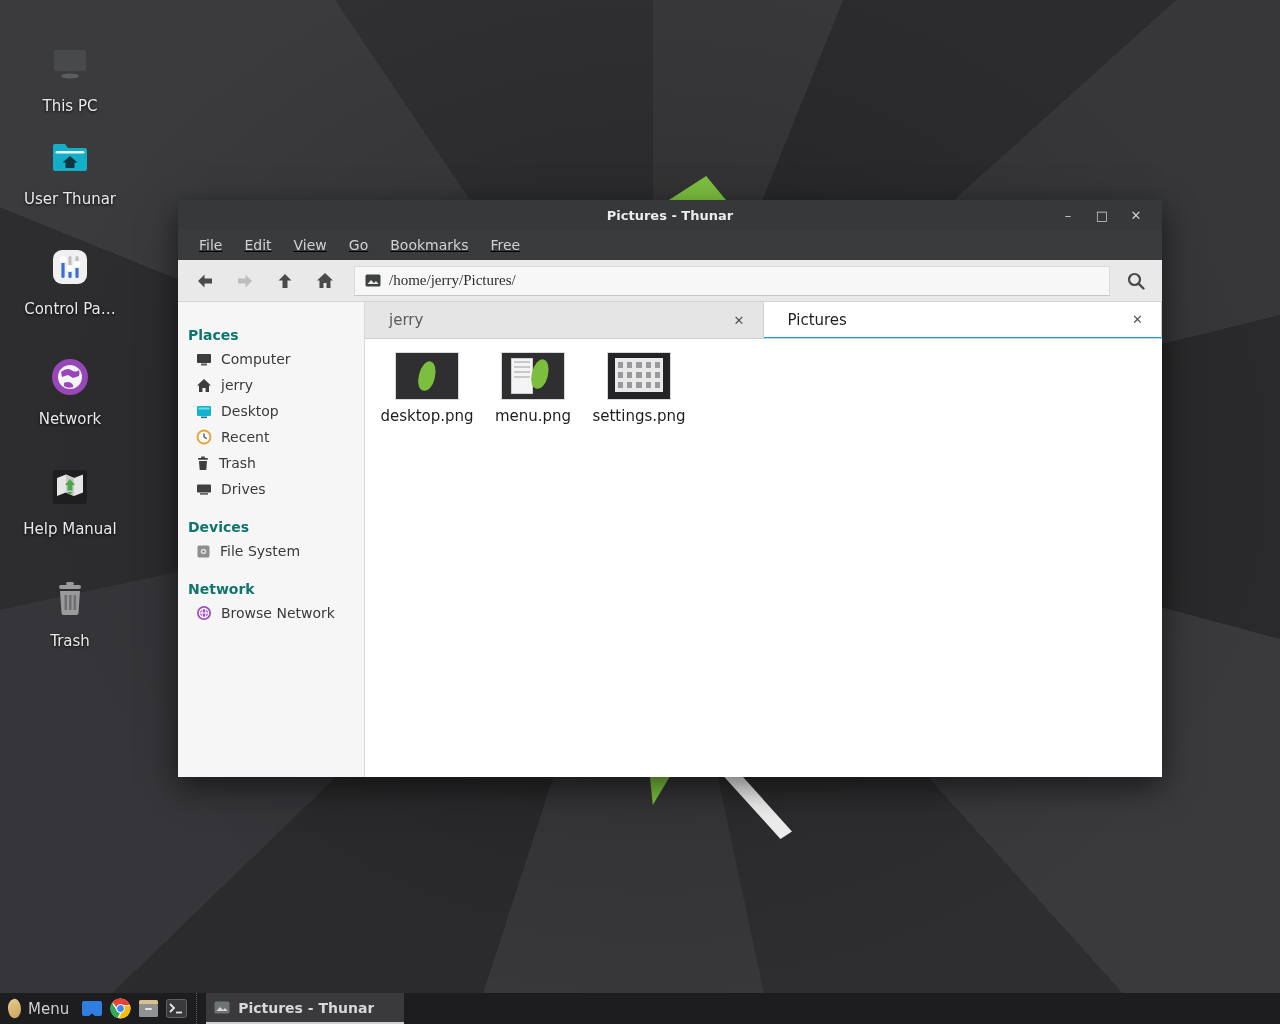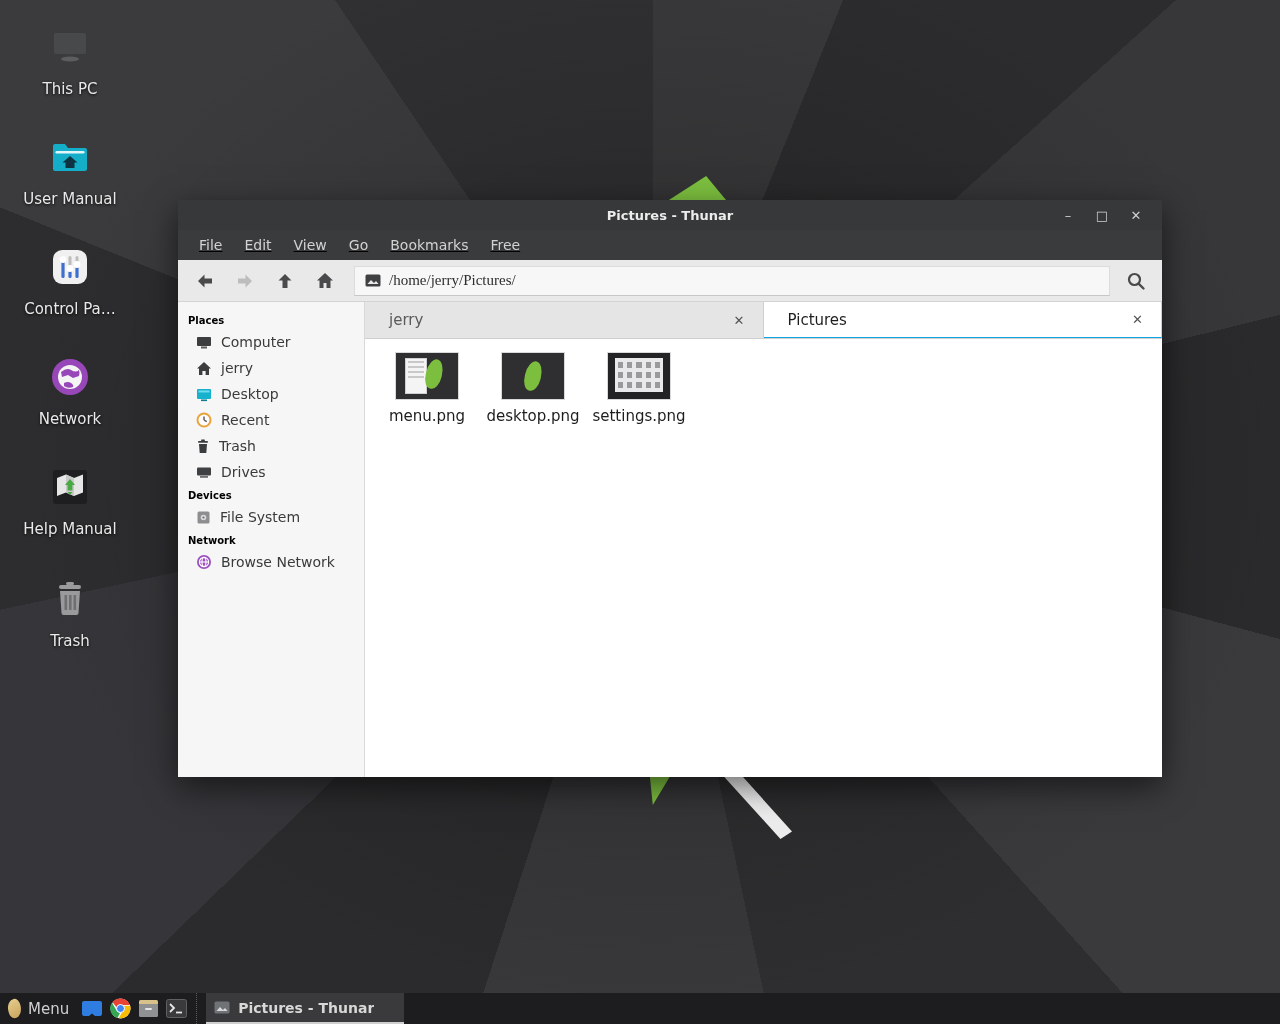--- a/index.html
+++ b/index.html
@@ -54,21 +54,21 @@
     cursor:pointer; border-radius:3px; }
   .pathbar { flex:1; height:30px; margin-left:8px; margin-right:6px; background:#f7f7f7;
     border:1px solid #dcdcdc; border-bottom-color:#c7c7c7; display:flex; align-items:center;
     padding:0 10px; gap:8px; }
   .pathbar .path-text { font-size:15px; color:#2d2d2d;font-family:Liberation Serif, serif; }
   .search-btn { width:36px; height:34px; display:flex; align-items:center; justify-content:center; cursor:pointer; }
 
   .win-body { flex:1; display:flex; min-height:0; background:#fff; }
   .sidebar { width:187px; background:#f6f6f6; border-right:1px solid #d9d9d9;
     padding-top:8px; overflow:hidden; flex:0 0 auto; }
-  .side-header { font-weight:bold; font-size:10px; color:#000000; padding:5px 10px 3px 10px; }
+  .side-header { font-weight:bold; font-size:14px; color:#0f766e; padding:5px 10px 3px 10px;margin-top:12px; }
   .side-item { display:flex; align-items:center; gap:9px; padding:0 8px 0 18px; height:26px;
     font-size:14px; color:#3a3a3a; cursor:pointer; }
   .side-item svg { flex:0 0 auto; }
 
   .content { flex:1; display:flex; flex-direction:column; min-width:0; }
   .tabbar { height:37px; display:flex; background:#dddddd; border-bottom:1px solid #cfcfcf; flex:0 0 auto; }
   .tab { flex:1; display:flex; align-items:center; padding:0 14px 0 24px; font-size:15px;
     cursor:pointer; position:relative; border-right:1px solid #cfcfcf; }
   .tab .tab-label { flex:1; }
   .tab .tab-close { color:#555; font-size:13px; padding:2px 4px; cursor:pointer; }
@@ -129,40 +129,40 @@
 </style>
 </head>
 <body>
 
 <div class="wp-frag wp-green-peak"></div>
 <div class="wp-frag wp-green-sliver"></div>
 <div class="wp-frag wp-white-blade"></div>
 
 <div class="desk-icons">
 
-  <div class="desk-icon" style="top:24px">
+  <div class="desk-icon" style="top:41px">
     <span class="glyph">
       <svg width="46" height="46" viewBox="0 0 46 46">
         <rect x="7" y="9" width="32" height="21" rx="2" fill="#48494b"></rect>
         <rect x="19" y="30" width="8" height="3" fill="#3c3d3f"></rect>
         <ellipse cx="23" cy="35" rx="9" ry="2.4" fill="#5c5d5f"></ellipse>
       </svg>
     </span>
     <span class="label">This PC</span>
   </div>
 
   <div class="desk-icon" style="top:134px">
     <span class="glyph">
       <svg width="46" height="46" viewBox="0 0 46 46">
         <path d="M6 12 a2 2 0 0 1 2-2 h10 l3 4 h17 a2 2 0 0 1 2 2 v19 a2 2 0 0 1 -2 2 H8 a2 2 0 0 1 -2-2 Z" fill="#14aec9"></path>
         <rect x="8.5" y="17" width="29" height="2.4" rx="1.2" fill="#e2f6fa"></rect>
         <path d="M23 22 l7.5 6.5 h-3 v5.5 h-9 v-5.5 h-3 Z" fill="#0d3440"></path>
       </svg>
     </span>
-    <span class="label">User Manual</span>
+    <span class="label">User Thunar</span>
   </div>
 
   <div class="desk-icon" style="top:244px">
     <span class="glyph">
       <svg width="46" height="46" viewBox="0 0 46 46">
         <rect x="6" y="6" width="34" height="34" rx="9" fill="#f0f0f0"></rect>
         <rect x="14.5" y="12" width="3" height="22" rx="1.5" fill="#bdbdbd"></rect>
         <rect x="21.5" y="12" width="3" height="22" rx="1.5" fill="#bdbdbd"></rect>
         <rect x="28.5" y="12" width="3" height="22" rx="1.5" fill="#bdbdbd"></rect>
         <rect x="14.5" y="17" width="3" height="17" rx="1.5" fill="#3b6fd4"></rect>
@@ -357,39 +357,39 @@
           <span class="tab-label">jerry</span>
           <span class="tab-close">✕</span>
         </div>
         <div class="tab active">
           <span class="tab-label">Pictures</span>
           <span class="tab-close">✕</span>
         </div>
       </div>
 
       <div class="filearea">
+        <div class="file-item">
+          <div class="thumb dark">
+            <span class="green-blob" style="left:23px; top:8px;"></span>
+          </div>
+          <div class="file-name">desktop.png</div>
+        </div>
         <div class="file-item">
           <div class="thumb dark">
             <span class="thumb-menu-panel">
                 <i></i>
                 <i></i>
                 <i></i>
                 <i></i>
               </span>
             <span class="green-blob" style="left:30px; top:6px;"></span>
           </div>
           <div class="file-name">menu.png</div>
         </div>
         <div class="file-item">
-          <div class="thumb dark">
-            <span class="green-blob" style="left:23px; top:8px;"></span>
-          </div>
-          <div class="file-name">desktop.png</div>
-        </div>
-        <div class="file-item">
           <div class="thumb settings">
             <span class="settings-panel">
               <span class="row">
                   <span class="cell"></span>
                   <span class="cell"></span>
                   <span class="cell"></span>
                   <span class="cell"></span>
                   <span class="cell"></span>
                 </span>
               <span class="row">

